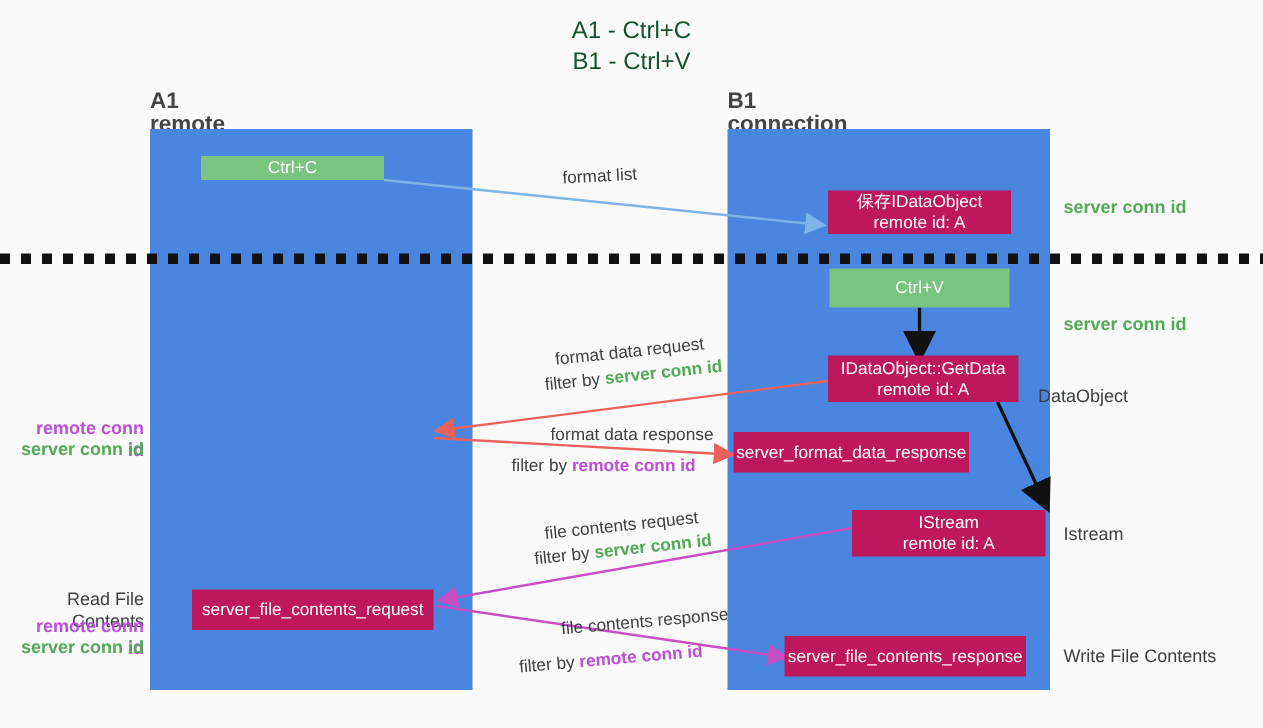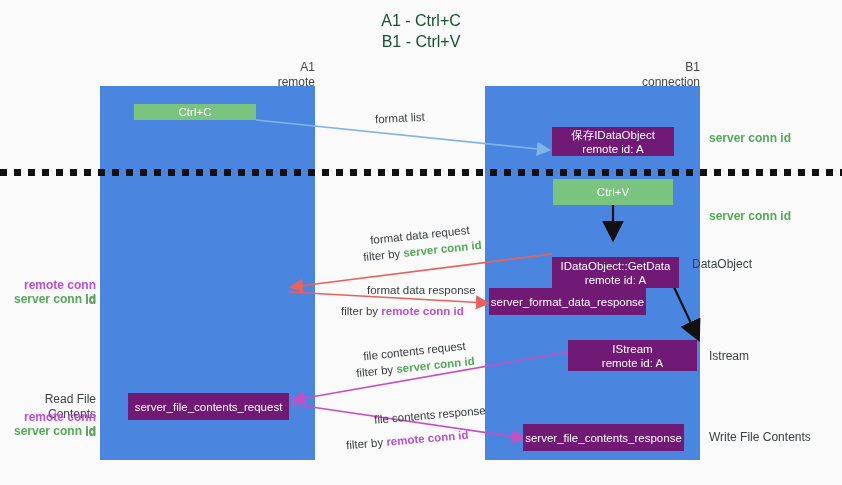--- a/index.html
+++ b/index.html
@@ -19,25 +19,26 @@
     left:0;right:0;top:10px;
     text-align:center;
     font-size:16px;
     line-height:21px;
     color:#14532d;
     white-space:pre-line;
   }
 
   
   .lane-header{
-    text-align:right;
-    font-size:12px;
+    text-align:left;
+    font-size:15px;
     line-height:15px;
     color:#444;
     white-space:pre-line;
+    font-weight:bold;
   }
 
   
   .lane{
     background:#4a86e0;
   }
 
   
   .node{
     box-sizing:border-box;
@@ -46,21 +47,21 @@
     align-items:center;
     justify-content:center;
     text-align:center;
     color:#ffffff;
     font-size:11.5px;
     line-height:14px;
     white-space:pre-line;
     padding:2px 4px;
   }
   .node.green{background:#79c47f;}
-  .node.orange{background:#701a75;}
+  .node.orange{background:#be185d;}
 
   
   .side-label{
     font-size:12px;
     line-height:15px;
     white-space:pre-line;
   }
   .c-green{color:#53a957;}
   .c-purple{color:#bb4fd6;}
   .c-dark{color:#3c4043;}
@@ -135,21 +136,21 @@
   <div class="abs node green" style="left:134px;top:104px;width:122px;height:16px;">Ctrl+C</div>
 
 
   <div class="abs node orange" style="left:128px;top:393px;width:161px;height:27px;">server_file_contents_request</div>
 
   <div class="abs node orange" style="left:552px;top:127px;width:122px;height:29px;">保存IDataObject
 remote id: A</div>
 
   <div class="abs node green" style="left:553px;top:179px;width:120px;height:26px;">Ctrl+V</div>
 
-  <div class="abs node orange" style="left:552px;top:237px;width:127px;height:31px;margin-top:20px;">IDataObject::GetData
+  <div class="abs node orange" style="left:552px;top:237px;width:127px;height:31px;">IDataObject::GetData
 remote id: A</div>
 
   <div class="abs node orange" style="left:568px;top:340px;width:129px;height:31px;">IStream
 remote id: A</div>
 
   <div class="abs node orange" style="left:489px;top:288px;width:157px;height:27px;">server_format_data_response</div>
 
   <div class="abs node orange" style="left:523px;top:424px;width:161px;height:27px;">server_file_contents_response</div>
 
   <div class="abs" id="divider"></div>

